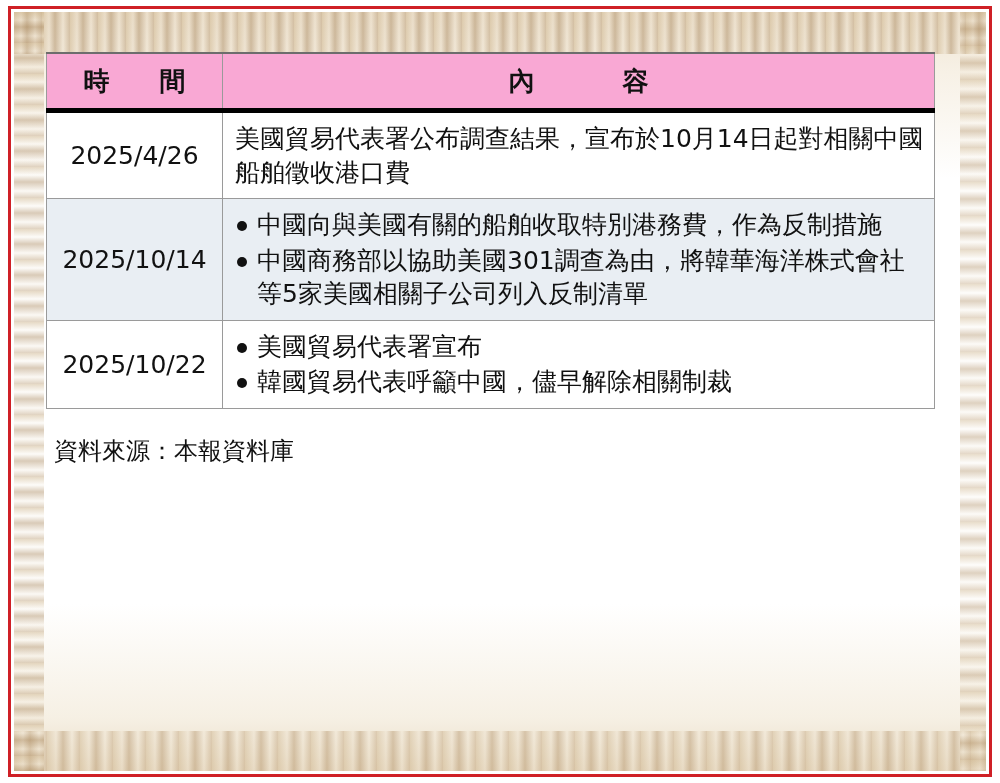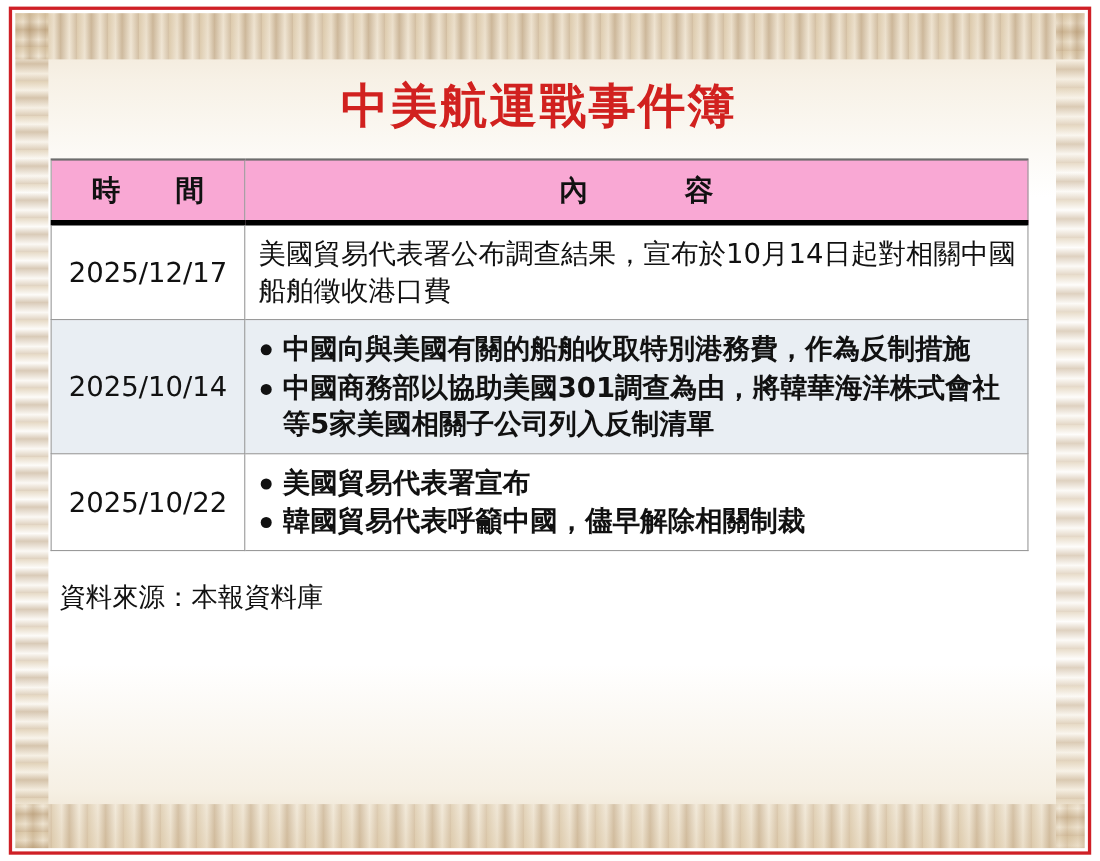--- a/index.html
+++ b/index.html
@@ -141,21 +141,20 @@
 
   ul.bullets {
     margin: 0;
     padding: 0;
     list-style: none;
   }
   ul.bullets li {
     position: relative;
     padding-left: 22px;
     margin: 0 0 2px 0;
-    font-weight: bold;
   }
   ul.bullets li:last-child { margin-bottom: 0; }
   ul.bullets li:before {
     content: "";
     position: absolute;
     left: 2px;
     top: 13px;
     width: 10px;
     height: 10px;
     background: #111;
@@ -189,38 +188,37 @@
 
   <div class="frame-border"></div>
   <div class="paper"></div>
   <div class="edge edge-top"></div>
   <div class="edge edge-bottom"></div>
   <div class="edge edge-left"></div>
   <div class="edge edge-right"></div>
 
   <div class="content">
 
-    <div class="title">中美航運戰事件簿</div>
 
     <table class="event-table">
       <colgroup>
         <col class="col-time">
         <col class="col-content">
       </colgroup>
       <thead>
         <tr>
           <th>時　間</th>
           <th>內　　容</th>
         </tr>
       </thead>
       <tbody>
 
 
         <tr class="plain">
-          <td class="time-cell">2025/12/17</td>
+          <td class="time-cell">2025/4/26</td>
           <td class="content-cell">
             <div>美國貿易代表署公布調查結果，宣布於10月14日起對相關中國船舶徵收港口費</div>
           </td>
         </tr>
 
         <tr class="shaded">
           <td class="time-cell">2025/10/14</td>
           <td class="content-cell">
             <ul class="bullets">
               <li>中國向與美國有關的船舶收取特別港務費，作為反制措施</li>

